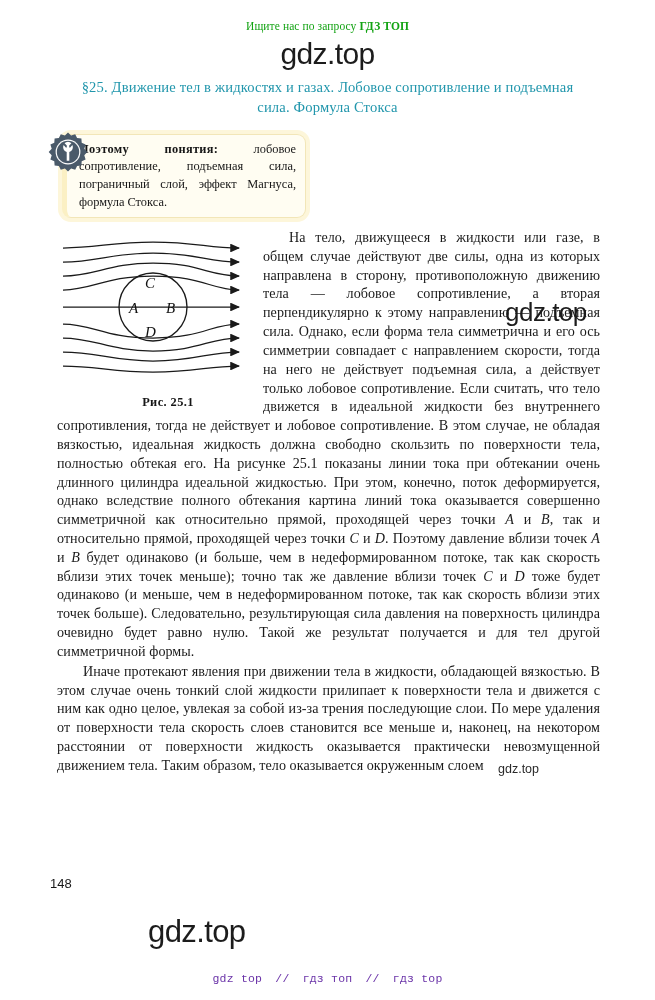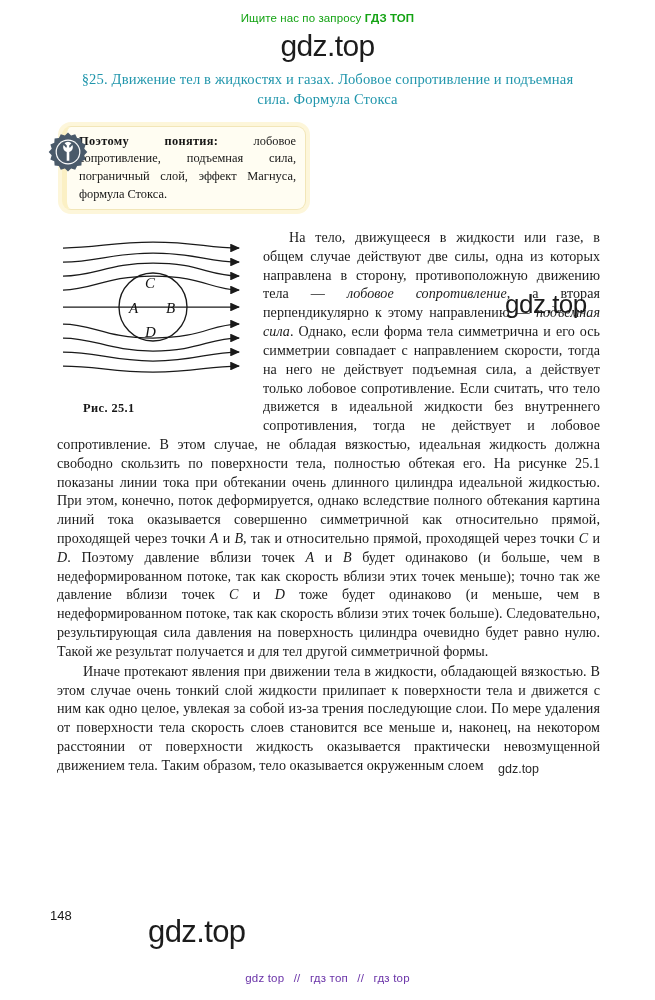--- a/index.html
+++ b/index.html
@@ -13,24 +13,24 @@
     height: 1000px;
     position: relative;
     overflow: hidden;
     font-family: "Liberation Serif", "DejaVu Serif", serif;
     color: #1a1a1a;
   }
 
   
   .promo {
     text-align: center;
-    font-family: Liberation Sans, sans-serif;
+    font-family: Liberation Serif, serif;
     font-size: 11.5px;
     color: #13a313;
-    padding-top: 12px;
+    padding-top: 20px;
     letter-spacing: .1px;
   }
   .promo .bold { font-weight: bold; }
 
   
   .brand-top {
     text-align: center;
     font-family: "Liberation Sans", "DejaVu Sans", sans-serif;
     font-size: 30px;
     color: #1c1c1c;
@@ -120,73 +120,74 @@
     width: 543px;
   }
   p.body {
     margin: 0 0 1px 0;
     font-size: 14.1px;
     line-height: 1.335;
     text-align: justify;
     text-indent: 26px;
     letter-spacing: .05px;
   }
-  .it { font-style: italic; }
+  .it { }
   .mathvar { font-style: italic; font-family: "Liberation Serif", serif; }
 
   
   .figure {
     float: left;
     width: 196px;
     margin: 4px 10px 0 0;
     shape-margin: 4px;
   }
   .figure svg { display: block; }
   .fig-caption {
+    text-align: center;
     font-weight: bold;
     font-size: 12.4px;
     color: #171717;
-    margin-top: 8px;
+    margin-top: 2px;
     letter-spacing: .4px;
   }
 
   .brand-mid {
     position: absolute;
     left: 498px;
     top: 762px;
     font-family: "Liberation Sans", "DejaVu Sans", sans-serif;
     font-size: 12.5px;
     color: #2a2a2a;
   }
 
   
   .page-num {
     position: absolute;
     left: 50px;
-    top: 908px;
+    top: 876px;
     font-size: 13px;
     color: #181818;
     font-family: "Liberation Sans", "DejaVu Sans", sans-serif;
   }
   .brand-bottom {
     position: absolute;
     left: 148px;
     top: 914px;
     font-family: "Liberation Sans", "DejaVu Sans", sans-serif;
     font-size: 31px;
     color: #1c1c1c;
     letter-spacing: -.6px;
   }
   .footer-links {
     position: absolute;
     left: 0;
     right: 0;
     top: 972px;
     text-align: center;
-    font-family: Liberation Sans, sans-serif;
+    font-family: Liberation Mono, monospace;
     font-size: 11.5px;
     color: #6a33a8;
     letter-spacing: .2px;
   }
   .footer-links span { margin: 0 3px; }
   .sep { color: #6a33a8; }
 </style>
 </head>
 <body>
 

